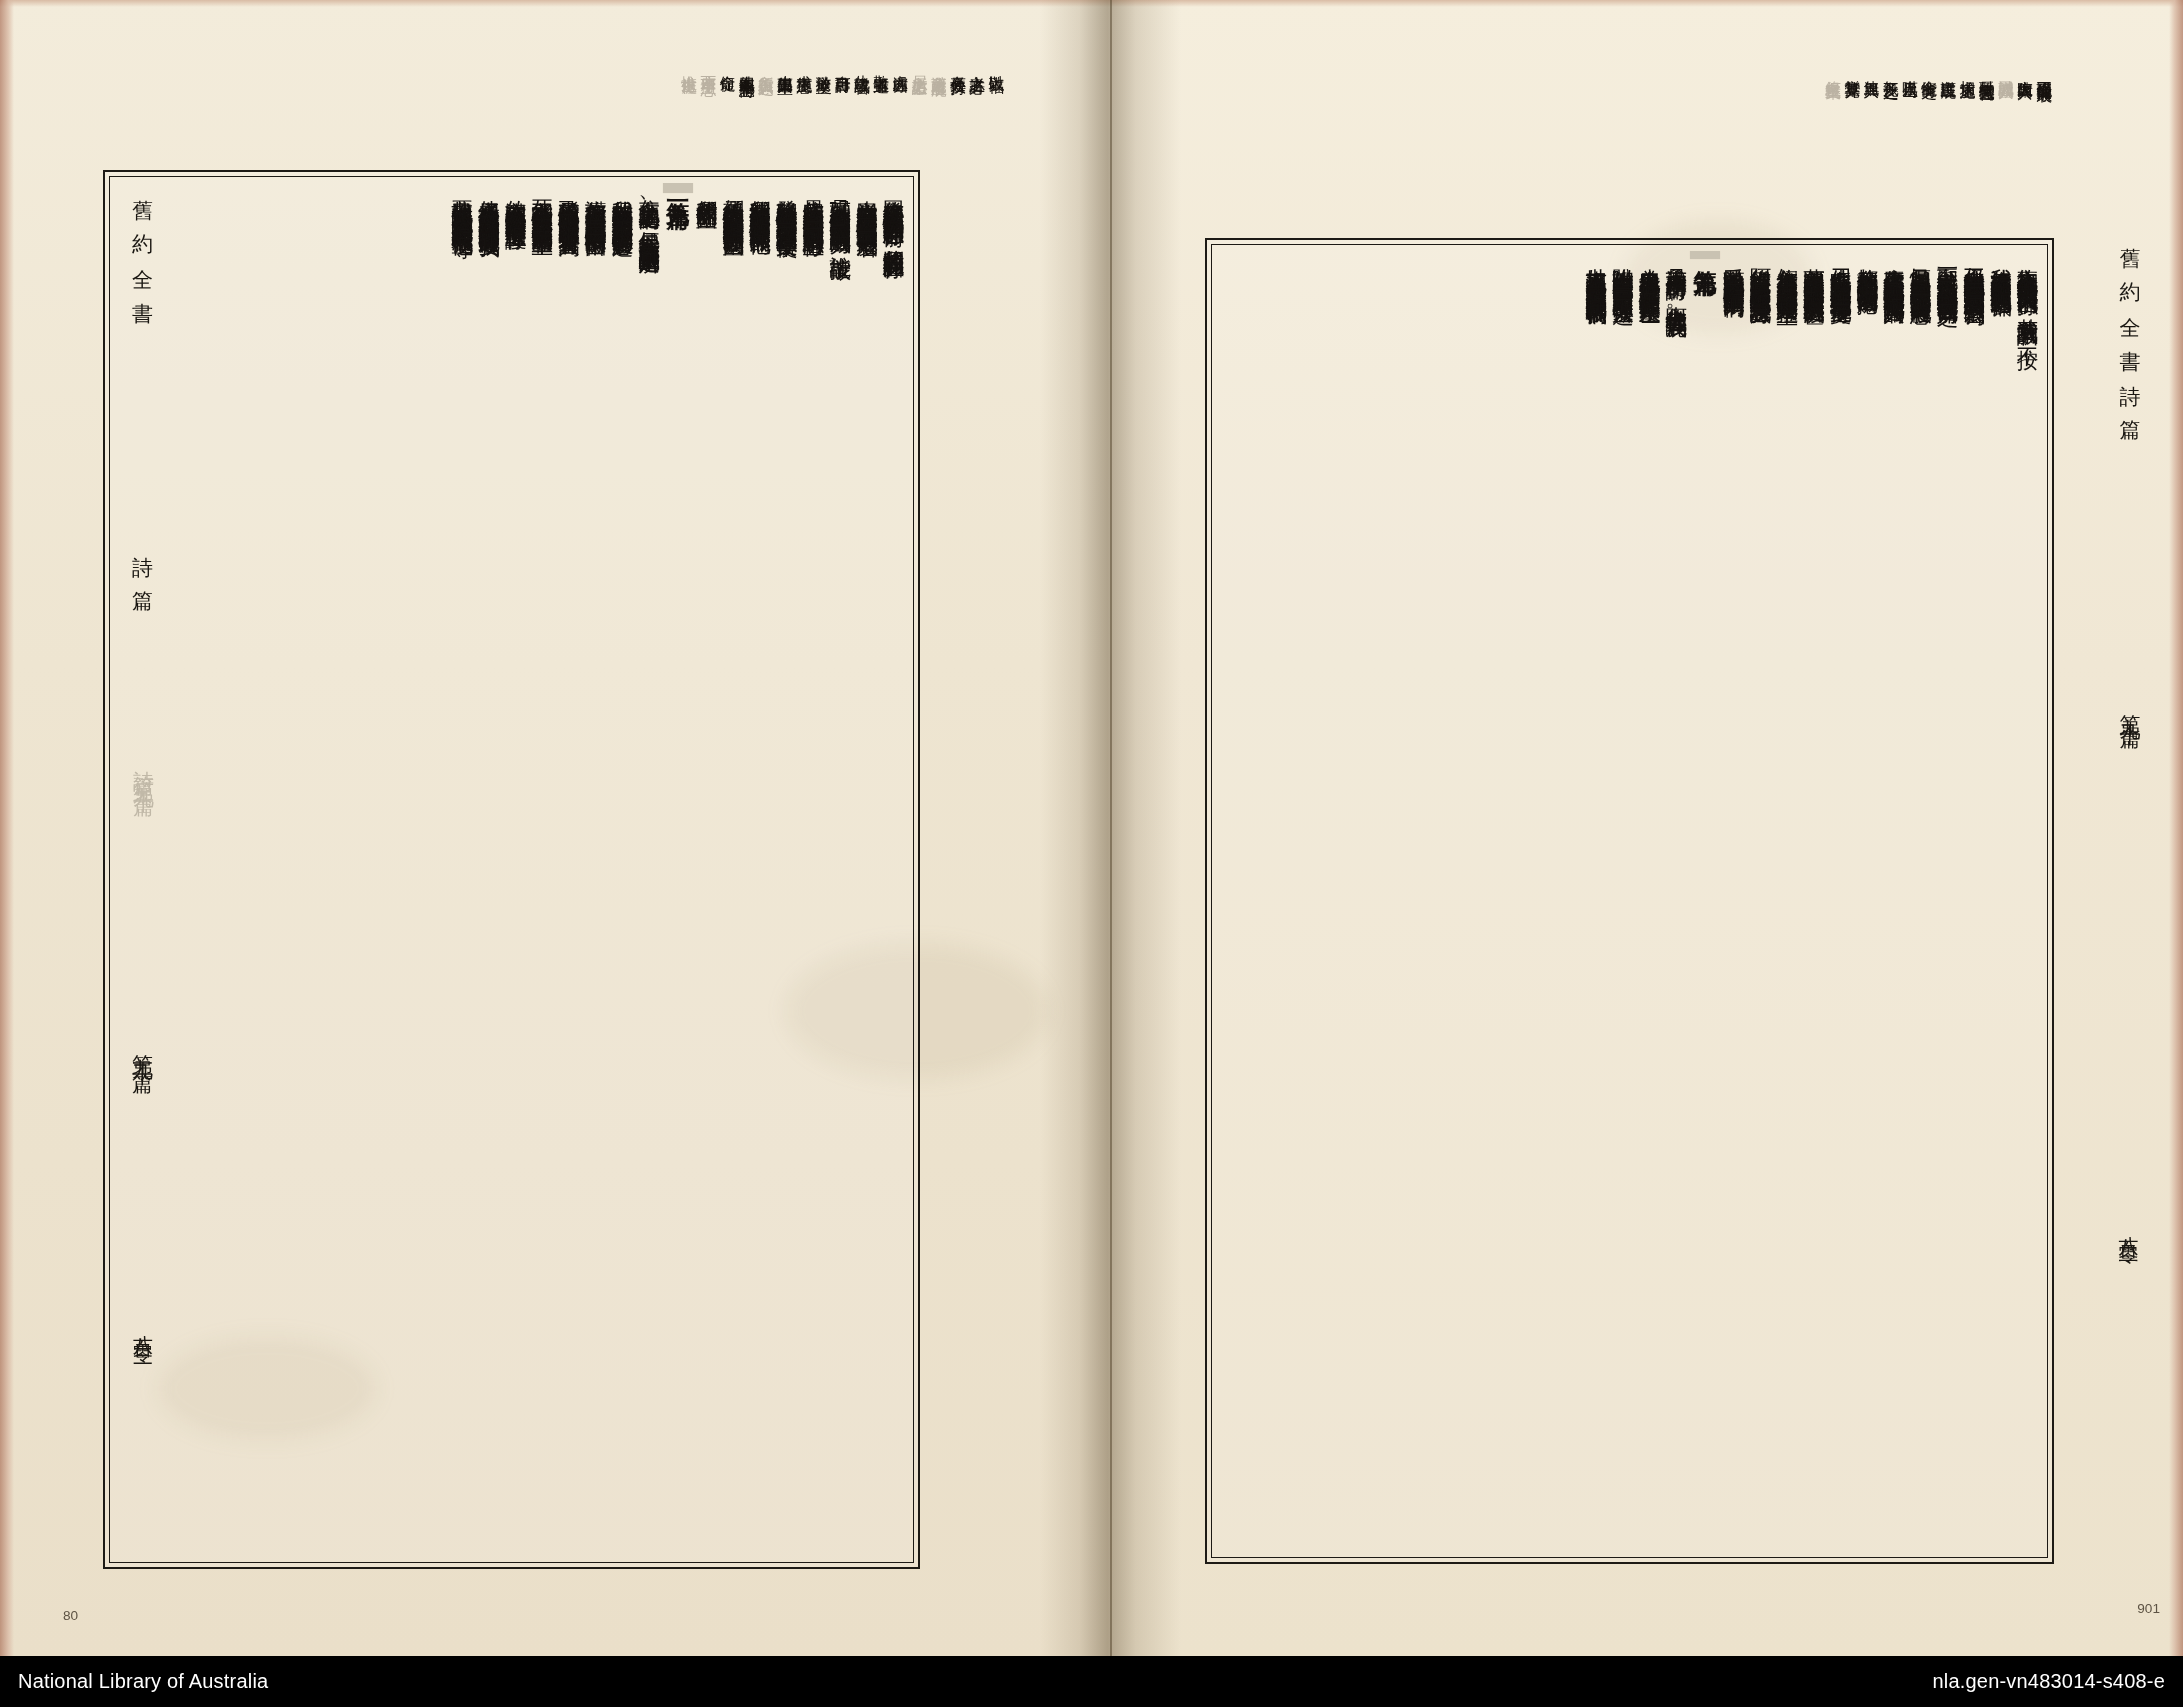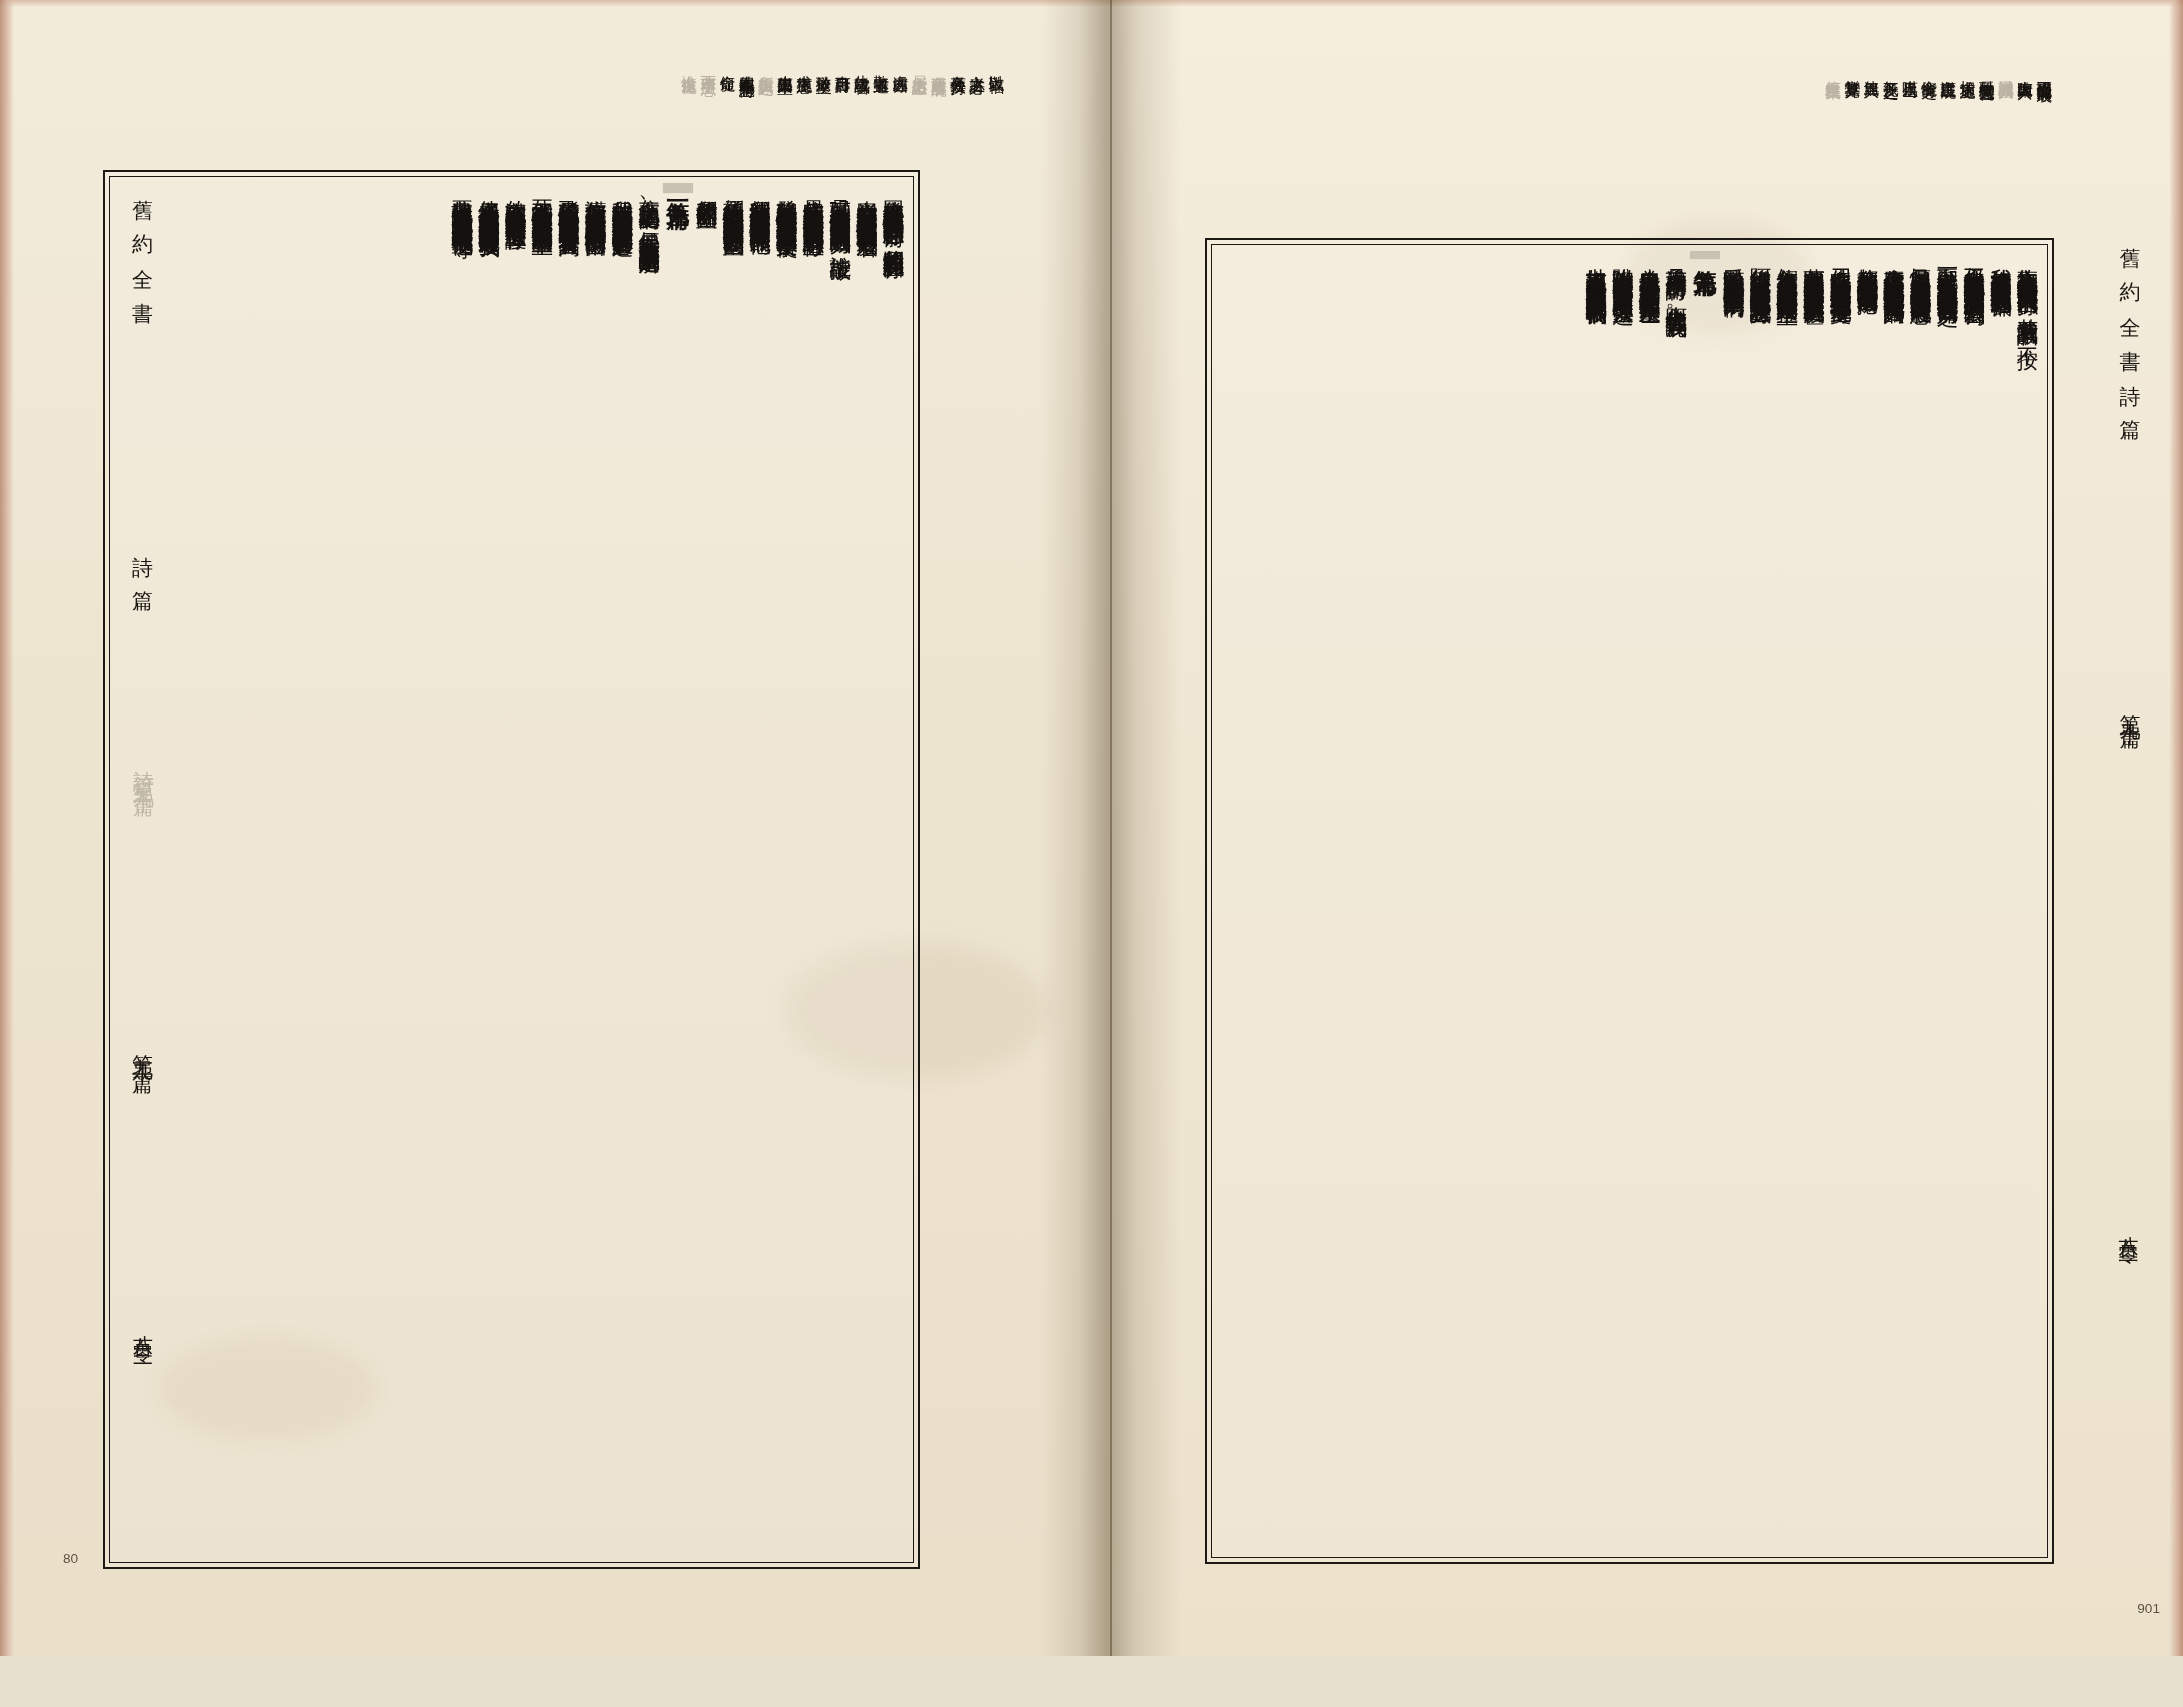--- a/index.html
+++ b/index.html
@@ -291,20 +291,24 @@
           <div class="v body-col">使者必用手扶持你免得你的脚撞著石頭你必踐踏獅子虺蛇踐踏壯獅毒龍因他敬愛我我</div>
           <div class="v body-col">要救護他因他知道我名我要護庇他他求告我我應允他在急難時我保佑他解救他使他尊</div>
         </div>
     </div>
 
     <div class="side-label v" id="l-spine1" style="left:131px; top:183px; height:325px;">舊 約 全 書</div>
     <div class="side-label v" id="l-spine2" style="left:131px; top:540px; height:173px;">詩 篇</div>
     <div class="side-label v ghosty" id="l-spine3" style="left:132px; top:754px; height:272px; color:#9b9383; opacity:.55;">詩篇第九十篇</div>
     <div class="side-label v" id="l-chapter" style="left:131px; top:1037px; height:246px;">第九十一篇</div>
     <div class="side-num v" id="l-pagenum" style="left:132px; top:1320px; height:173px;">八百零三</div>
-    <div class="corner-num" id="l-corner" style="left:63px; top:1551px;">80</div>
+    <div class="corner-num" id="l-corner" style="left:63px; top:1608px;">80</div>
 
     <div class="gutter"></div>
     <div class="spine-line"></div>
   </div>
 
+  <div class="footer-bar">
+    <div class="footer-left">National Library of Australia</div>
+    <div class="footer-right">nla.gen-vn483014-s408-e</div>
+  </div>
 </div>
 
 
 </body></html>

